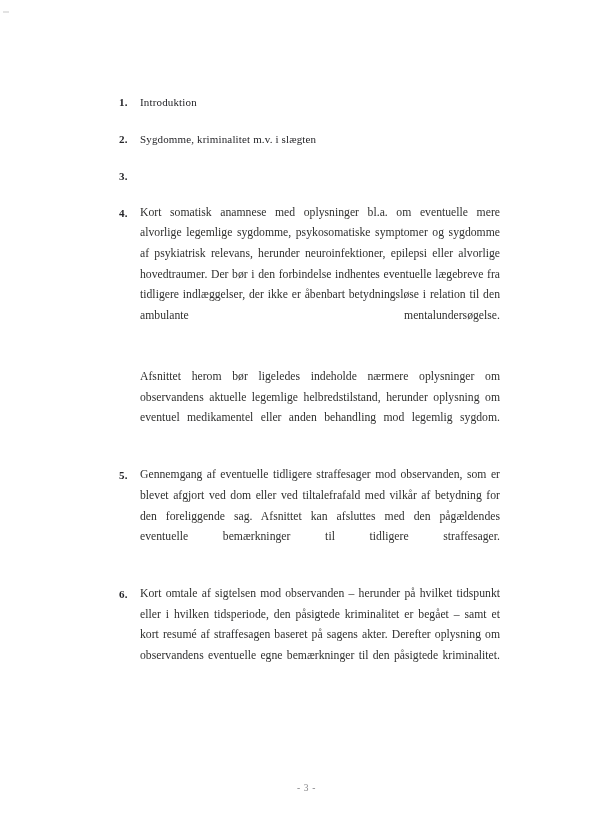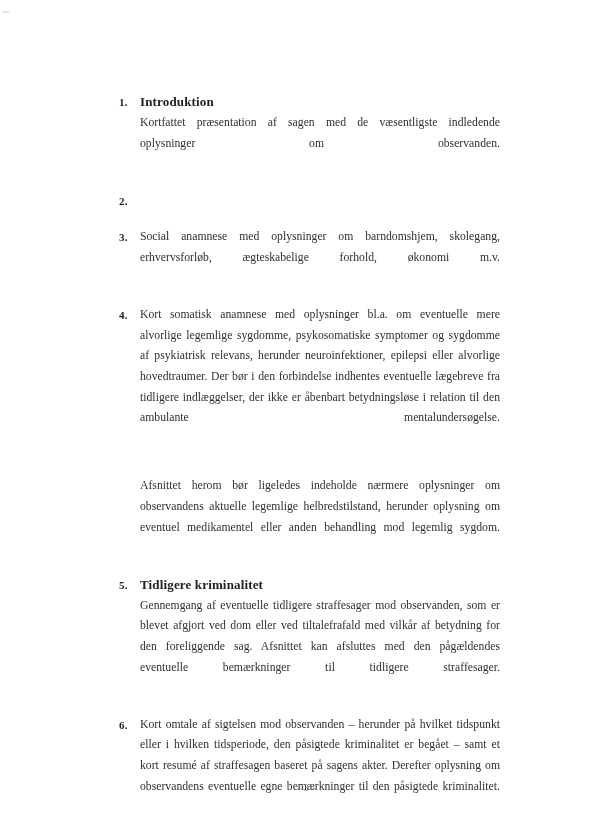--- a/index.html
+++ b/index.html
@@ -60,39 +60,39 @@
     text-align: left;
     padding-left: 1px;
   }
 
   .body-col {
     flex: 1 1 auto;
     min-width: 0;
   }
 
   .heading {
-    font-weight: bold;
-    font-size: 13px;
+    font-weight: normal;
+    font-size: 11px;
     line-height: 20.6px;
     letter-spacing: 0.15px;
     color: #1f1f23;
     margin: 0 0 0.5px 0;
   }
 
   .para {
     font-size: 11.7px;
     line-height: 20.6px;
     letter-spacing: 0.01px;
     color: #30302f;
     margin: 0;
     text-align: justify;
     text-justify: inter-word;
     word-spacing: 0.1px;
   }
-  .para + .para { margin-top: 27px; }
+  .para + .para { margin-top: 20px; }
 
   
   .para::after {
     content: "";
     display: inline-block;
     width: 100%;
   }
 
   .footer {
     position: absolute;
@@ -112,49 +112,47 @@
 <div class="page">
 
   <div class="scan-speck"></div>
 
   <div class="content">
 
     <div class="section">
       <div class="num">1.</div>
       <div class="body-col">
         <div class="heading">Introduktion</div>
-        <p class="para">Kortfattet præsentation af sagen med de væsentligste indledende oplysninger om observanden.</p>
       </div>
     </div>
 
     <div class="section">
       <div class="num">2.</div>
       <div class="body-col">
+        <div class="heading">Sygdomme, kriminalitet m.v. i slægten</div>
       </div>
     </div>
 
     <div class="section">
       <div class="num">3.</div>
       <div class="body-col">
-        <p class="para">Social anamnese med oplysninger om barndomshjem, skolegang, erhvervsforløb, ægteskabelige forhold, økonomi m.v.</p>
       </div>
     </div>
 
     <div class="section">
       <div class="num">4.</div>
       <div class="body-col">
         <p class="para">Kort somatisk anamnese med oplysninger bl.a. om eventuelle mere alvorlige legemlige sygdomme, psykosomatiske symptomer og sygdomme af psykiatrisk relevans, herunder neuroinfektioner, epilepsi eller alvorlige hovedtraumer. Der bør i den forbindelse indhentes eventuelle lægebreve fra tidligere indlæggelser, der ikke er åbenbart betydningsløse i relation til den ambulante mentalundersøgelse.</p>
         <p class="para">Afsnittet herom bør ligeledes indeholde nærmere oplysninger om observandens aktuelle legemlige helbredstilstand, herunder oplysning om eventuel medikamentel eller anden behandling mod legemlig sygdom.</p>
       </div>
     </div>
 
     <div class="section">
       <div class="num">5.</div>
       <div class="body-col">
-        <div class="heading">Tidligere kriminalitet</div>
         <p class="para">Gennemgang af eventuelle tidligere straffesager mod observanden, som er blevet afgjort ved dom eller ved tiltalefrafald med vilkår af betydning for den foreliggende sag. Afsnittet kan afsluttes med den pågældendes eventuelle bemærkninger til tidligere straffesager.</p>
       </div>
     </div>
 
     <div class="section tight">
       <div class="num">6.</div>
       <div class="body-col">
         <p class="para">Kort omtale af sigtelsen mod observanden – herunder på hvilket tidspunkt eller i hvilken tidsperiode, den påsigtede kriminalitet er begået – samt et kort resumé af straffesagen baseret på sagens akter. Derefter oplysning om observandens eventuelle egne bemærkninger til den påsigtede kriminalitet.</p>
       </div>
     </div>

